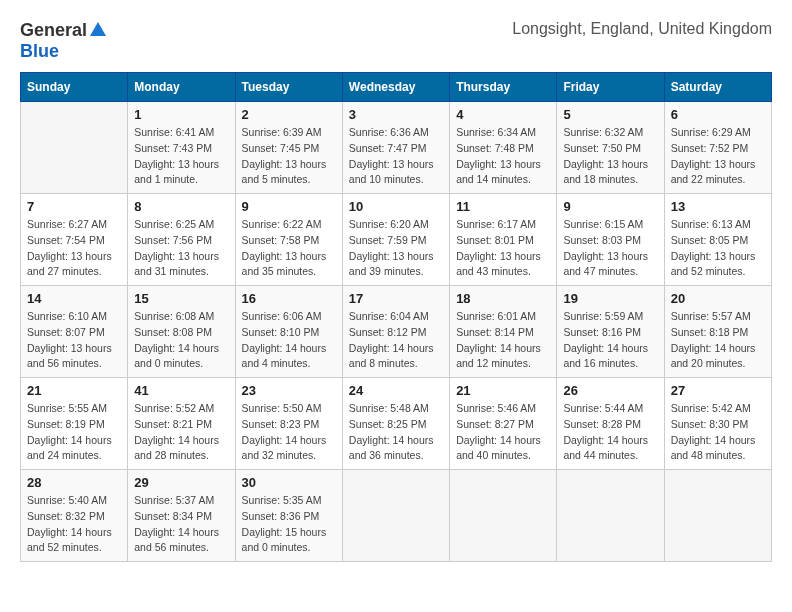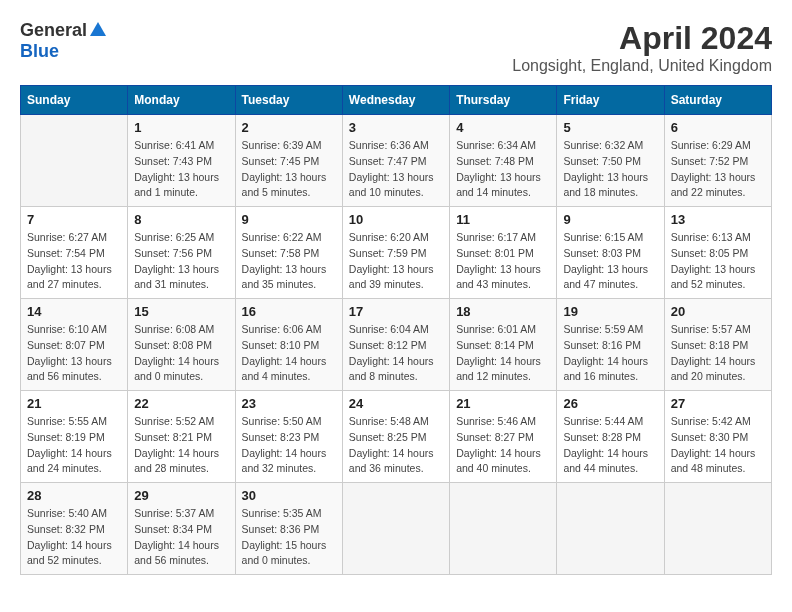--- a/index.html
+++ b/index.html
@@ -93,21 +93,20 @@
         <svg width="16" height="14" viewBox="0 0 16 14">
           <polygon points="0,14 16,14 8,0" fill="#1976d2"></polygon>
         </svg>
       </span>
     </div>
     <div>
       <span style="font-size:18px;font-weight:bold;color:#1565c0;">Blue</span>
     </div>
   </div>
   <div class="title-block">
-    <div class="month-title">April 2024</div>
     <div class="location-title">Longsight, England, United Kingdom</div>
   </div>
 </div>
 
 <table>
   <thead>
     <tr id="days-header">
     <th>Sunday</th>
         <th>Monday</th>
         <th>Tuesday</th>
@@ -204,21 +203,21 @@
           <span class="day-num">20</span>
           <div class="day-info">Sunrise: 5:57 AM<br>Sunset: 8:18 PM<br>Daylight: 14 hours<br>and 20 minutes.</div>
         </td>
       </tr>
       <tr>
         <td>
           <span class="day-num">21</span>
           <div class="day-info">Sunrise: 5:55 AM<br>Sunset: 8:19 PM<br>Daylight: 14 hours<br>and 24 minutes.</div>
         </td>
         <td>
-          <span class="day-num">22</span>
+          <span class="day-num">41</span>
           <div class="day-info">Sunrise: 5:52 AM<br>Sunset: 8:21 PM<br>Daylight: 14 hours<br>and 28 minutes.</div>
         </td>
         <td>
           <span class="day-num">23</span>
           <div class="day-info">Sunrise: 5:50 AM<br>Sunset: 8:23 PM<br>Daylight: 14 hours<br>and 32 minutes.</div>
         </td>
         <td>
           <span class="day-num">24</span>
           <div class="day-info">Sunrise: 5:48 AM<br>Sunset: 8:25 PM<br>Daylight: 14 hours<br>and 36 minutes.</div>
         </td>

